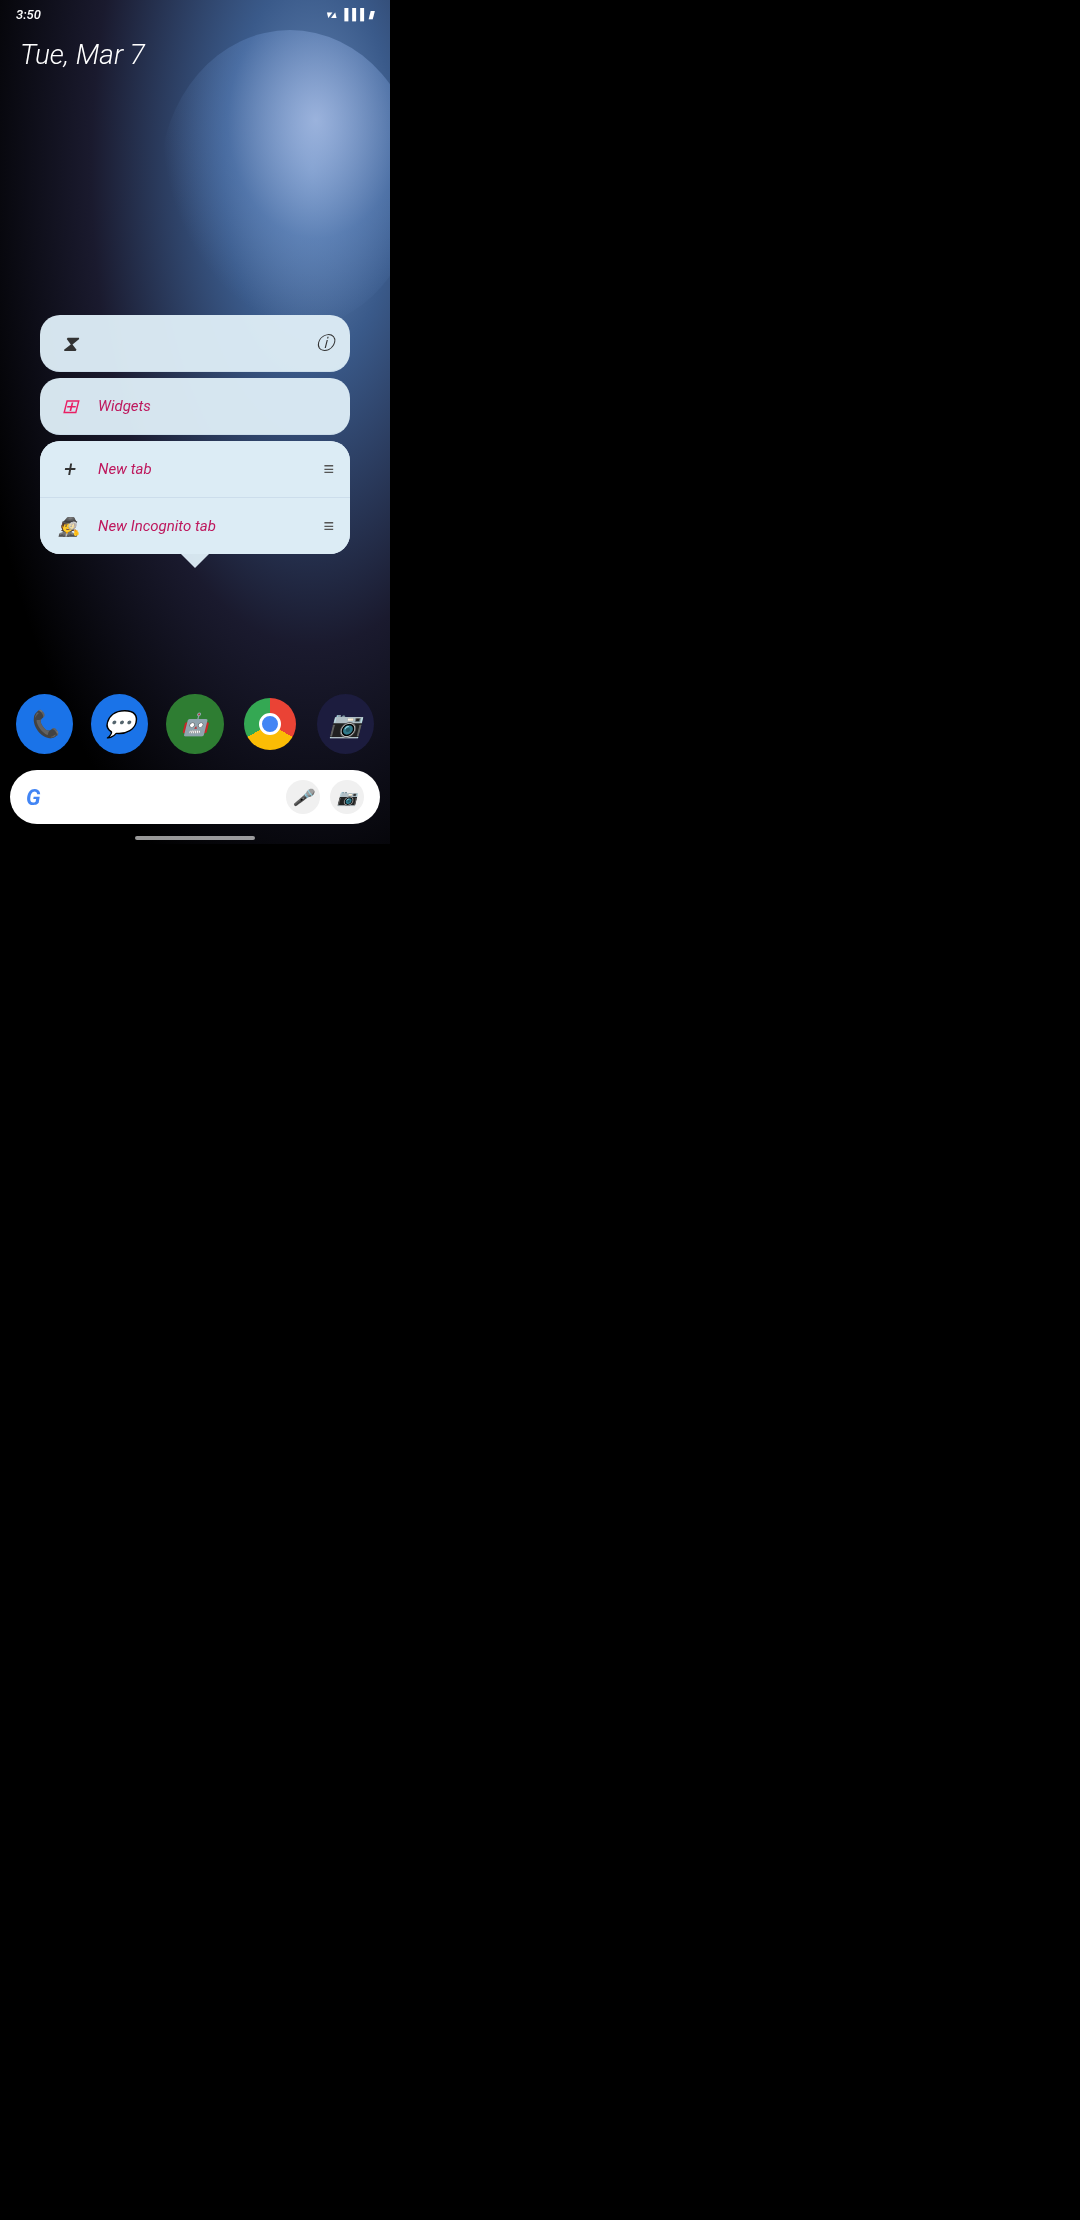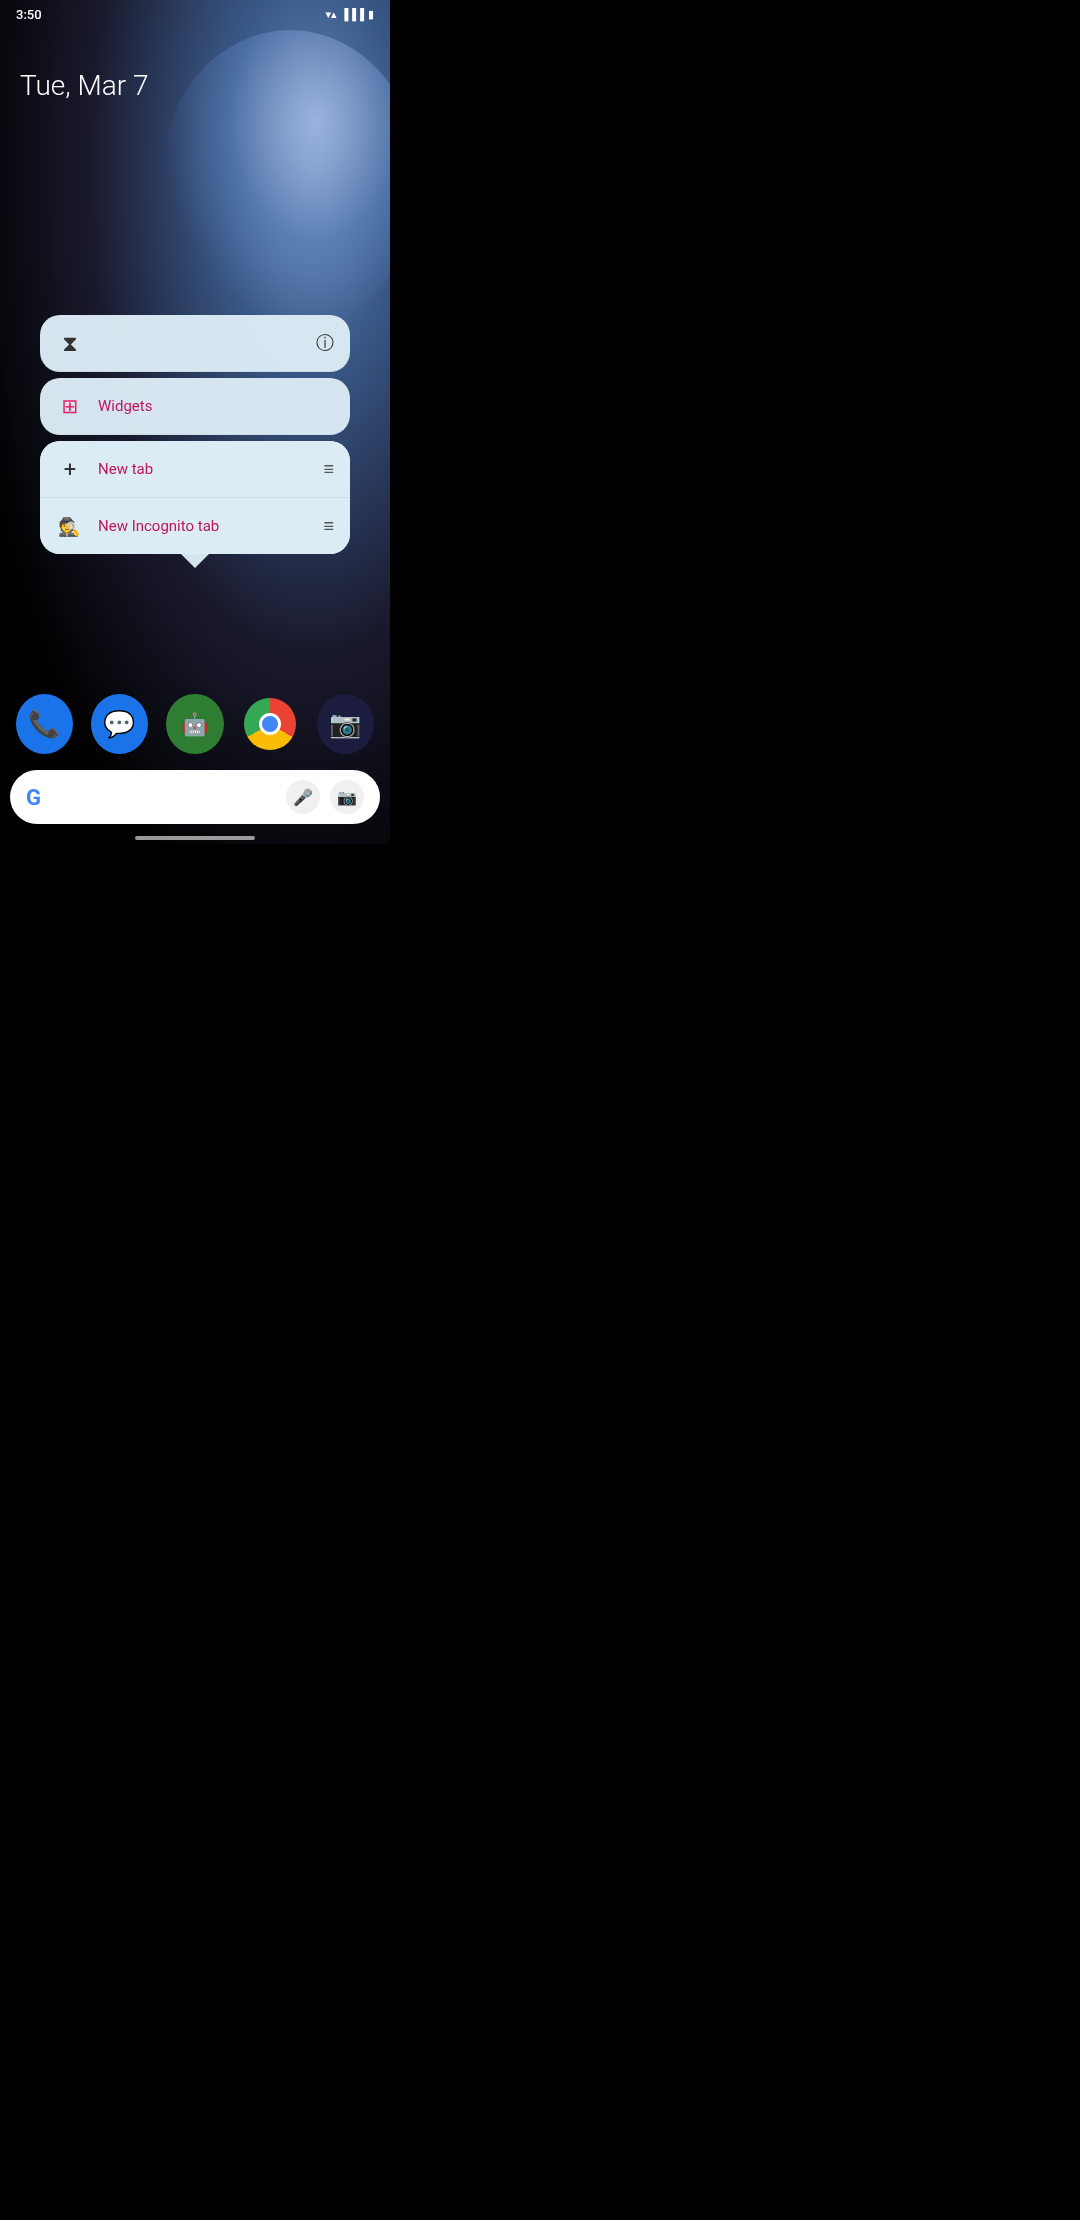--- a/index.html
+++ b/index.html
@@ -1,15 +1,15 @@
 <!DOCTYPE html>
 <html><head>
   <meta charset="utf-8">
   <style>
-    * { margin: 0; padding: 0; box-sizing: border-box; }
+    * { margin: 0; padding: 0; box-sizing: border-box; font-style: italic; }
 
     body {
       width: 390px;
       height: 844px;
       overflow: hidden;
       font-family: 'Roboto', Arial, sans-serif;
       position: relative;
       background: #000;
     }
 
@@ -43,21 +43,21 @@
       display: flex;
       align-items: center;
       gap: 4px;
       color: #fff;
       font-size: 11px;
     }
 
     
     .date-display {
       position: absolute;
-      top: 69px;
+      top: 38px;
       left: 20px;
       color: #fff;
       font-size: 28px;
       font-weight: 300;
       z-index: 10;
     }
 
     
     .context-menu {
       position: absolute;

